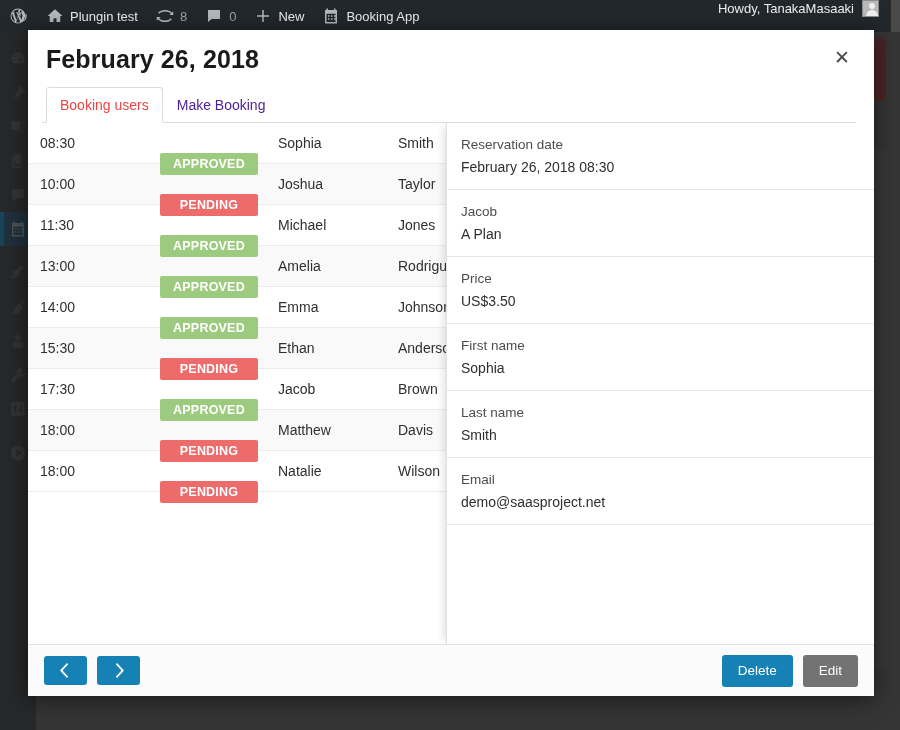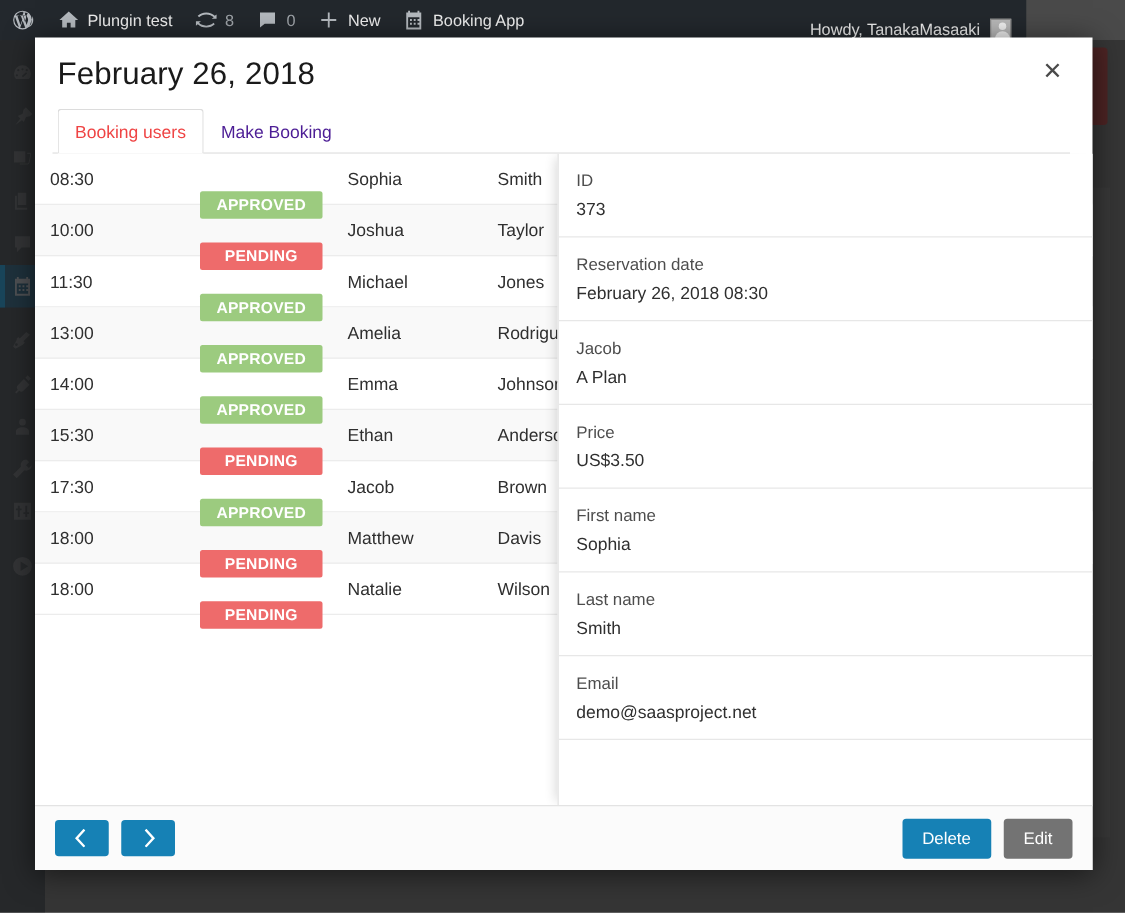--- a/index.html
+++ b/index.html
@@ -8,23 +8,23 @@
     font-family: "Liberation Sans", sans-serif;
     overflow: hidden;
     background: #4a4a4a;
   }
 
   
   #page-root { position: relative; width: 900px; height: 730px; background: #4a4a4a; }
 
   
   #adminbar {
-    position: absolute; top: 0; left: 0; width: 821px; height: 32px;
+    position: absolute; top: 0; left: 0; width: 891px; height: 32px;
     background: #23282d; color: #b4b9be;
-    font-size: 13px; display: flex; align-items: flex-end; z-index: 60;
+    font-size: 13px; display: flex; align-items: flex-start; z-index: 60;
   }
   .ab-item {
     display: flex; align-items: center; gap: 6px;
     height: 32px; padding: 0 9px; color: #b4b9be; white-space: nowrap;
   }
   .ab-item.logo { padding: 0 10px 0 9px; }
   .ab-label { color: #eee; font-size: 13px; }
   .ab-count { color: #9ea3a8; font-size: 13px; }
   .ab-right { margin-left: auto; display: flex; align-items: center; gap: 8px; padding-right: 12px; }
   .ab-avatar {
@@ -71,21 +71,21 @@
 
   
   #modal {
     position: absolute; top: 30px; left: 28px; width: 846px; height: 666px;
     background: #fff; z-index: 80;
     box-shadow: 0 3px 22px rgba(0,0,0,.55);
     display: flex; flex-direction: column;
   }
   .modal-head { position: relative; padding: 14px 18px 0 14px; flex: none; }
   .modal-title {
-    font-size: 25px; font-weight: normal; color: #1a1a1a;
+    font-size: 25px; font-weight: bold; color: #1a1a1a;
     letter-spacing: .1px; line-height: 30px; padding-left: 4px;
   }
   .modal-close {
     position: absolute; top: 18px; right: 24px;
     font-size: 19px; color: #4a4a4a; line-height: 1;
     background: none; border: none; cursor: pointer; font-family: "Liberation Sans", sans-serif;
   }
 
   .tabs {
     display: flex; align-items: flex-end; margin-top: 12px;
@@ -368,24 +368,20 @@
           </div>
           <div class="b-row">
             <div class="b-time">18:00</div>
             <div class="b-badge-cell"><span class="badge" style="background: rgb(238, 107, 107);">PENDING</span></div>
             <div class="b-first">Natalie</div>
             <div class="b-last">Wilson</div>
           </div>
         </div>
 
       <div class="detail-panel" id="detail-panel">
-          <div class="d-row">
-            <div class="d-label">ID</div>
-            <div class="d-value">373</div>
-          </div>
           <div class="d-row">
             <div class="d-label">Reservation date</div>
             <div class="d-value">February 26, 2018 08:30</div>
           </div>
           <div class="d-row">
             <div class="d-label">Jacob</div>
             <div class="d-value">A Plan</div>
           </div>
           <div class="d-row">
             <div class="d-label">Price</div>

